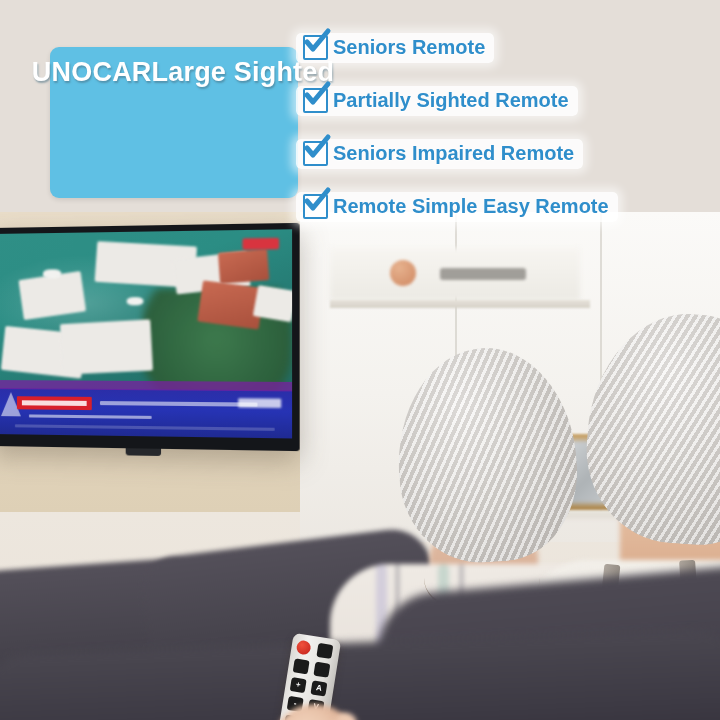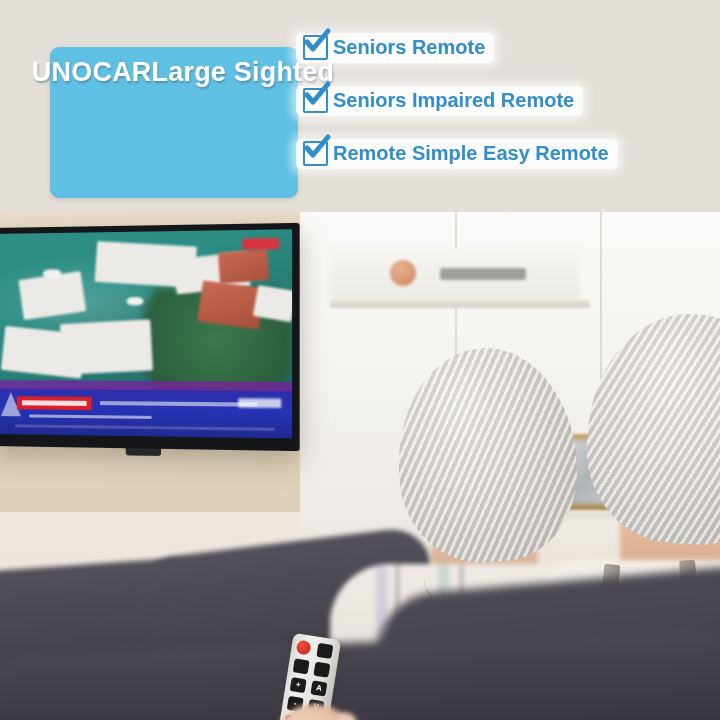--- a/index.html
+++ b/index.html
@@ -269,20 +269,28 @@
 
     <div class="check-item">
       <span class="cb">
         <svg viewBox="0 0 26 26" aria-hidden="true">
           <path d="M3 13 L9 20 L24 2" fill="none" stroke="#2f8ecb" stroke-width="5" stroke-linecap="round" stroke-linejoin="round"></path>
         </svg>
       </span>
       <span class="check-label">Seniors Remote</span>
     </div>
 
+    <div class="check-item">
+      <span class="cb">
+        <svg viewBox="0 0 26 26" aria-hidden="true">
+          <path d="M3 13 L9 20 L24 2" fill="none" stroke="#2f8ecb" stroke-width="5" stroke-linecap="round" stroke-linejoin="round"></path>
+        </svg>
+      </span>
+      <span class="check-label">Partially Sighted Remote</span>
+    </div>
 
     <div class="check-item">
       <span class="cb">
         <svg viewBox="0 0 26 26" aria-hidden="true">
           <path d="M3 13 L9 20 L24 2" fill="none" stroke="#2f8ecb" stroke-width="5" stroke-linecap="round" stroke-linejoin="round"></path>
         </svg>
       </span>
       <span class="check-label">Seniors Impaired Remote</span>
     </div>
 

